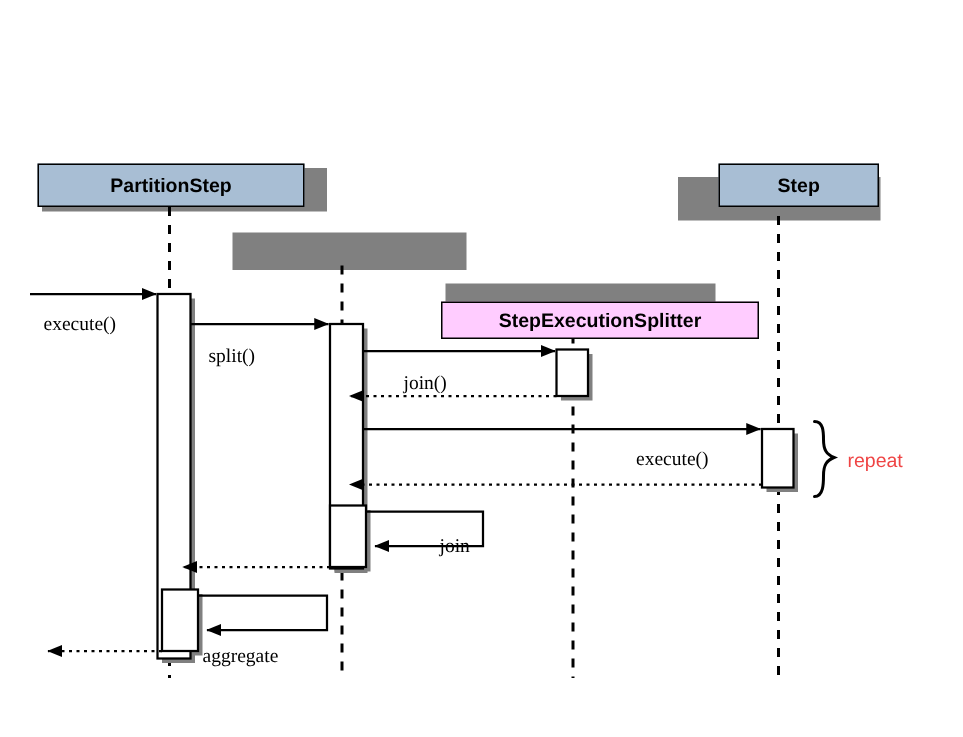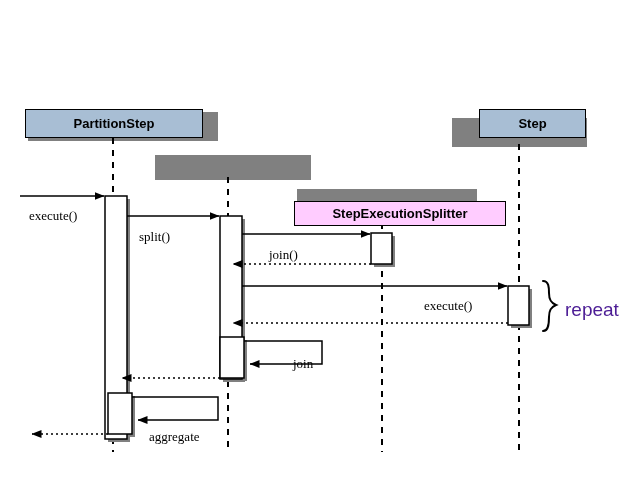--- a/index.html
+++ b/index.html
@@ -47,22 +47,22 @@
     position: absolute;
     font-size: 13px;
     color: #000000;
     font-family: Liberation Serif, serif;
     white-space: nowrap;
     line-height: 1;
     margin-top: 31px;
   }
   .brace-label {
     position: absolute;
-    font-size: 19px;
-    color: #4c1d95;
+    font-size: 13px;
+    color: #ef4444;
     font-family: "Liberation Sans", sans-serif;
     white-space: nowrap;
   }
 </style>
 </head>
 <body>
 
 <div id="canvas">
 
   <svg id="diagram" viewBox="0 0 642 491" xmlns="http://www.w3.org/2000/svg">
@@ -158,17 +158,17 @@
   <div class="msg-label" style="left:29px; top:178px;">execute()</div>
 
   <div class="msg-label" style="left:139px; top:199px;">split()</div>
 
   <div class="msg-label" style="left:269px; top:217px;">join()</div>
 
   <div class="msg-label" style="left:424px; top:268px;">execute()</div>
 
   <div class="msg-label" style="left:293px; top:326px;">join</div>
 
-  <div class="msg-label" style="left:149px; top:399px;">aggregate</div>
+  <div class="msg-label" style="left:135px; top:399px;">aggregate</div>
 
   <div class="brace-label" style="left:565px; top:299px;">repeat</div>
 
 </div>
 
 </body></html>

